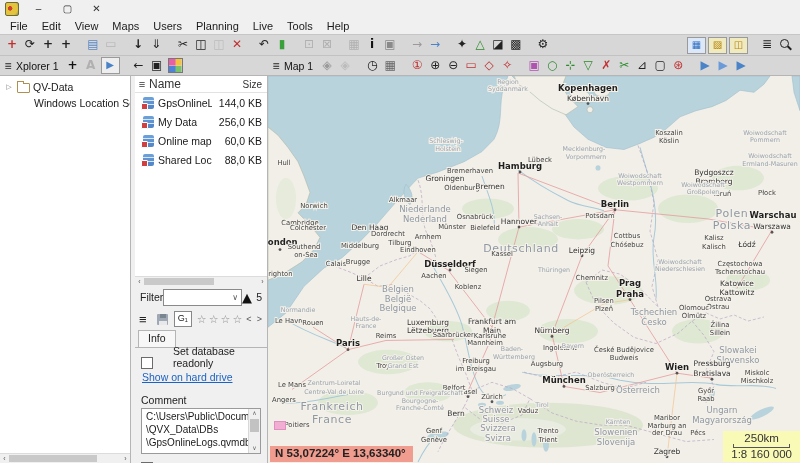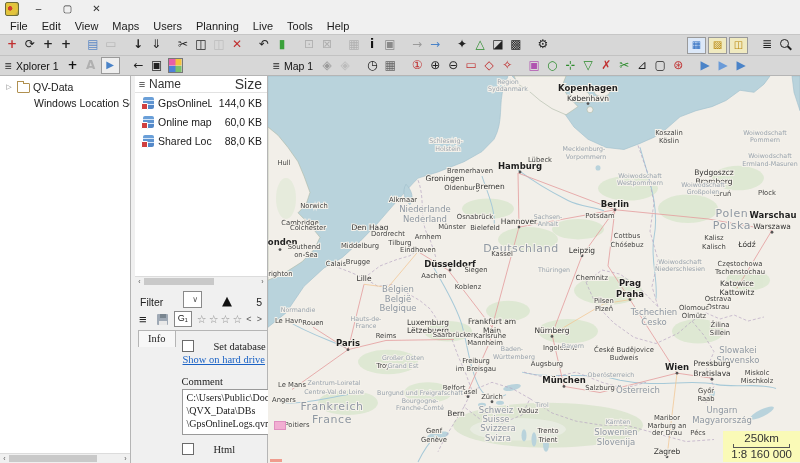--- a/index.html
+++ b/index.html
@@ -52,43 +52,43 @@
   .hscroll{height:9px;background:#f0f0f0;border-top:1px solid #dcdcdc;display:flex;align-items:center;flex:0 0 auto;}
   .hs-arrow{width:9px;text-align:center;font-size:7px;color:#555;line-height:9px;}
   .hs-thumb{height:7px;background:#c9c9c9;flex:0 0 auto;}
   .splitter{width:4px;background:#f0f0f0;flex:0 0 auto;}
   
   .mid-panel{width:132px;border-right:1px solid #b5b5b5;background:#f0f0f0;display:flex;flex-direction:column;flex:0 0 auto;}
   .file-list{height:210px;background:#fff;display:flex;flex-direction:column;flex:0 0 auto;}
   .fl-header{height:16px;display:flex;align-items:center;border-bottom:1px solid #e2e2e2;color:#333;flex:0 0 auto;}
   .fl-menu{width:14px;text-align:center;font-weight:bold;font-size:11px;}
   .fl-name{flex:1;font-size:12px;}
-  .fl-size{width:46px;text-align:right;padding-right:5px;font-size:14px;}
+  .fl-size{width:46px;text-align:right;padding-right:5px;font-size:10px;}
   .fl-rows{flex:1;overflow:hidden;}
   .file-row{height:19px;display:flex;align-items:center;gap:4px;padding-left:8px;}
   .db-icon{width:11px;height:12px;border-radius:2px;position:relative;flex:0 0 auto;
     background:linear-gradient(180deg,#6a9fd8 0,#6a9fd8 3px,#d6e6f8 3px,#d6e6f8 4px,#5f94d0 4px,#5f94d0 7px,#d6e6f8 7px,#d6e6f8 8px,#5488c8 8px,#5488c8 12px);}
   .db-icon::after{content:"";position:absolute;left:-2px;bottom:-1px;width:5px;height:5px;background:#d04040;border-radius:1px;border:1px solid #fff;}
   .fr-name{flex:1;font-size:10.5px;color:#1a1a1a;white-space:nowrap;overflow:hidden;}
   .fr-size{width:46px;text-align:right;padding-right:5px;font-size:10.5px;color:#1a1a1a;flex:0 0 auto;}
-  .filter-row{height:22px;display:flex;align-items:flex-end;padding:0 5px;gap:20px;flex:0 0 auto;}
+  .filter-row{height:22px;display:flex;align-items:center;padding:0 5px;gap:0;flex:0 0 auto;}
   .filter-label{font-size:10.5px;}
   .combo{flex:1;height:15px;background:#fff;border:1px solid #8a8a8a;display:flex;align-items:center;}
   .combo-arrow{margin-left:auto;font-size:8px;color:#555;padding-right:3px;}
   .sort-tri{font-size:13px;color:#111;font-family:"DejaVu Sans",sans-serif;}
   .filter-count{width:10px;text-align:right;font-size:10.5px;}
   .mini-toolbar{height:22px;display:flex;align-items:center;padding:0 4px;gap:3px;flex:0 0 auto;}
   .mt-hamburger{font-weight:bold;font-size:13px;width:16px;}
   .disk-icon{width:12px;height:11px;background:#9fa9b5;position:relative;border-radius:1px;}
   .disk-icon::before{content:"";position:absolute;top:0;left:3px;width:6px;height:4px;background:#79858f;}
   .disk-icon::after{content:"";position:absolute;bottom:0;left:2px;width:8px;height:4px;background:#e8e8e8;}
   .gtab{height:14px;line-height:13px;border:1px solid #888;background:#fff;font-size:9px;padding:0 3px;margin-left:3px;}
   .star{color:#909090;font-size:11px;font-family:"DejaVu Sans",sans-serif;}
   .pg{font-size:9px;color:#555;width:8px;text-align:center;}
-  .info-panel{flex:1;display:flex;min-height:0;font-family:Liberation Serif, serif;}
+  .info-panel{flex:1;display:flex;flex-direction:column;min-height:0;}
   .info-tabs{height:17px;padding-left:3px;display:flex;align-items:flex-end;flex:0 0 auto;}
   .tab{height:16px;line-height:15px;padding:0 9px;background:#f7f7f7;border:1px solid #b5b5b5;border-bottom:none;font-size:10.5px;}
   .info-body{flex:1;border-top:1px solid #b5b5b5;padding:5px 6px 0 6px;min-height:0;}
   .cb-row{display:flex;align-items:flex-end;gap:20px;height:16px;}
   .cb{width:10px;height:10px;background:#fff;border:1px solid #6b6b6b;flex:0 0 auto;}
   .cb-label{font-size:10.5px;}
   .link{color:#1a62c5;text-decoration:underline;font-size:10.5px;margin:2px 0 0 1px;display:inline-block;}
   .comment-label{font-size:10.5px;margin-top:11px;}
   .comment-box{margin-top:2px;height:42px;background:#fff;border:1px solid #9a9a9a;position:relative;
     padding:1px 14px 1px 4px;overflow:hidden;}
@@ -268,20 +268,25 @@
         <div class="fl-header">
           <span class="fl-menu">≡</span>
           <span class="fl-name">Name</span>
           <span class="fl-size">Size</span>
         </div>
         <div class="fl-rows" id="file-rows">
             <div class="file-row">
               <span class="db-icon"></span>
               <span class="fr-name">GpsOnlineLogs</span>
               <span class="fr-size">144,0 KB</span>
+            </div>
+            <div class="file-row">
+              <span class="db-icon"></span>
+              <span class="fr-name">My Data</span>
+              <span class="fr-size">256,0 KB</span>
             </div>
             <div class="file-row">
               <span class="db-icon"></span>
               <span class="fr-name">Online maps and pois</span>
               <span class="fr-size">60,0 KB</span>
             </div>
             <div class="file-row">
               <span class="db-icon"></span>
               <span class="fr-name">Shared Locations</span>
               <span class="fr-size">88,0 KB</span>
@@ -637,20 +642,21 @@
             <text x="497" y="58" class="ml region">Woiwodschaft</text>
             <text x="497" y="65" class="ml region">Pommern</text>
             <text x="502" y="80" class="ml region">Woiwodschaft</text>
             <text x="502" y="88" class="ml region">Ermland-Masuren</text>
             <text x="372" y="100" class="ml region">Woiwodschaft</text>
             <text x="372" y="107" class="ml region">Westpommern</text>
           </g>
       </svg>
       <div class="pink-chip"></div>
       <div class="coord-overlay">
+        <div>N 53,07224° E 13,63340°</div>
       </div>
       <div class="scale-overlay">
         <div>250km</div>
         <div class="scalebar"></div>
         <div>1:8 160 000</div>
       </div>
     </div>
   </div>
 
 </div>

